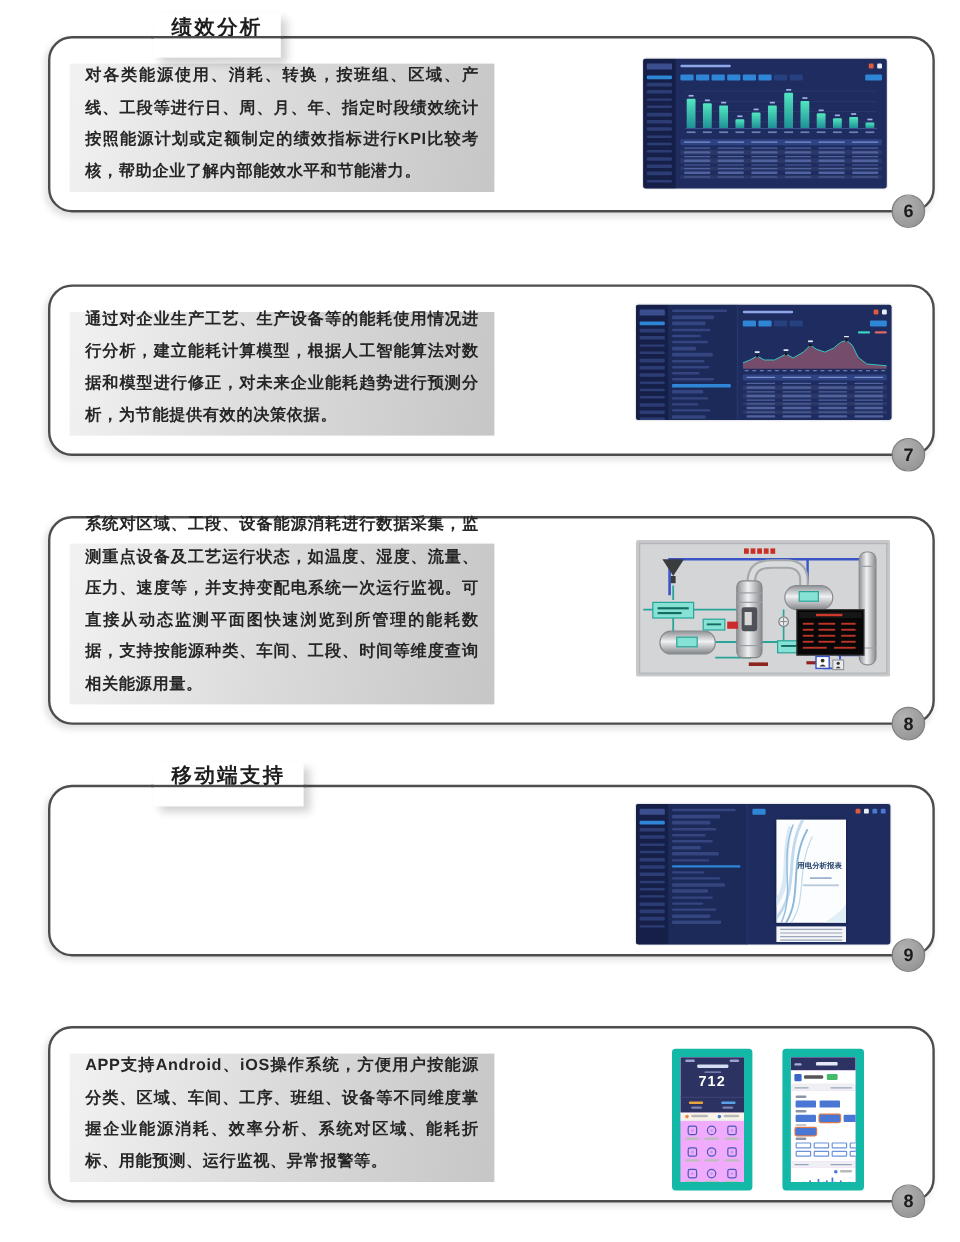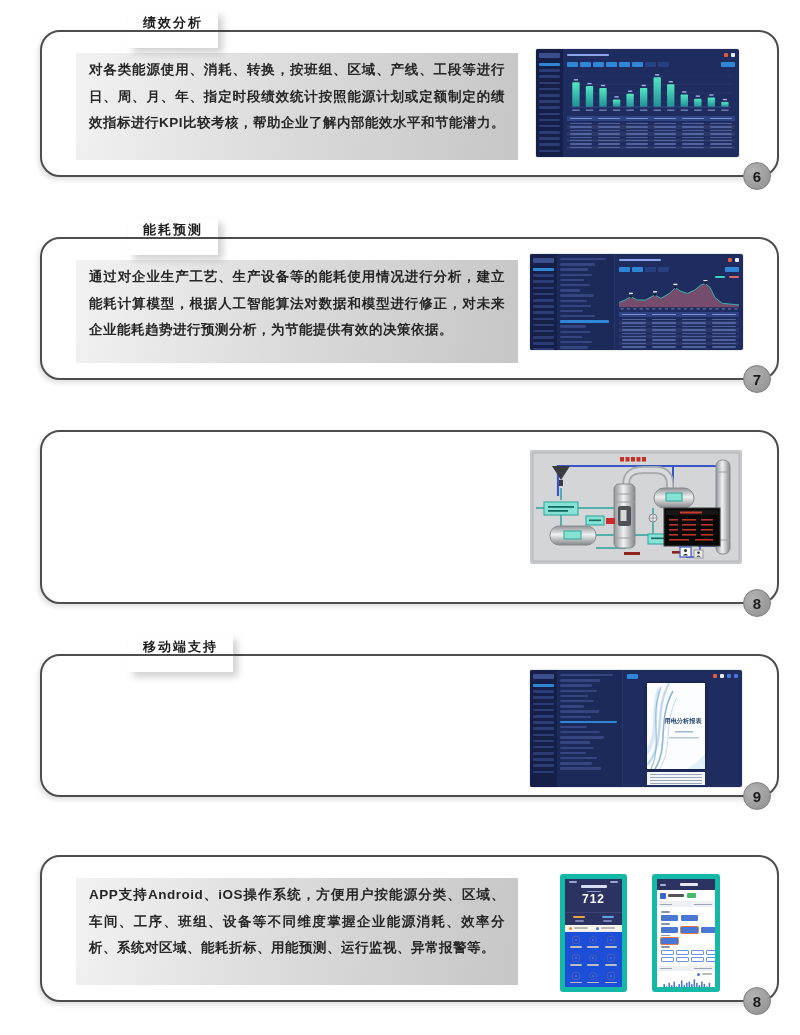--- a/index.html
+++ b/index.html
@@ -10,23 +10,23 @@
   
   .feature{position:absolute;left:40px;width:739px;border:2px solid #4d4d4d;border-radius:20px;background:#fff;box-shadow:-2px 3px 5px rgba(0,0,0,.12)}
   .f1{top:30px;height:147px}
   .f2{top:237px;height:143px}
   .f3{top:430px;height:174px}
   .f4{top:654px;height:143px}
   .f5{top:855px;height:147px}
 
   .tab{position:absolute;top:-21px;left:86px;height:37px;background:#fff;padding:0 15px;box-shadow:5px 5px 7px rgba(0,0,0,.18);z-index:3}
   .tab::after{content:"";position:absolute;left:-2px;right:-2px;top:19px;height:2px;background:#4d4d4d}
-  .tab-label{display:block;line-height:23px;font-size:13px;font-weight:bold;color:#1d1d1d;letter-spacing:2px;white-space:nowrap}
-
-  .desc{position:absolute;left:34px;width:442px;top:21px;bottom:15px;background:linear-gradient(100deg,#f2f2f2 0%,#dcdcdc 45%,#c6c6c6 100%);display:flex;align-items:flex-start;padding:4px 13px}
+  .tab-label{display:block;line-height:23px;font-size:17px;font-weight:bold;color:#1d1d1d;letter-spacing:2px;white-space:nowrap}
+
+  .desc{position:absolute;left:16px;width:354px;top:21px;bottom:15px;background:linear-gradient(100deg,#f2f2f2 0%,#dcdcdc 45%,#c6c6c6 100%);display:flex;align-items:flex-end;padding:4px 13px}
   .desc p{width:100%;font-size:13.5px;line-height:26.5px;letter-spacing:.5px;color:#262626;font-weight:600;text-align:justify}
 
   .badge{position:absolute;right:6px;bottom:-15px;width:28px;height:28px;border-radius:50%;background:radial-gradient(circle at 35% 32%,#b3b3b3,#8e8e8e);border:1px solid #7f7f7f;color:#1b1b1b;font-size:15px;font-weight:bold;display:flex;align-items:center;justify-content:center;z-index:4}
 
   
   .thumb{position:absolute;overflow:hidden;border-radius:2px;box-shadow:0 0 0 1px rgba(0,0,0,.08)}
   .dash{background:#1e2c5f;display:flex}
   .f1 .thumb{left:494px;top:17px;width:203px;height:108px}
   .f2 .thumb{left:488px;top:15px;width:213px;height:96px}
   .f3 .thumb{left:488px;top:18px;width:212px;height:114px;box-shadow:none}
@@ -66,21 +66,21 @@
   .mtd{flex:1;height:1.5px;margin:auto 3px;background:#50639f;border-radius:1px}
 
   
   .repmain{padding:3px 4px}
   .cover{position:absolute;left:24px;top:13px;width:58px;height:86px;background:#fcfdfe;box-shadow:0 0 3px rgba(0,0,0,.45)}
   .cover svg{display:block;width:58px;height:86px}
   .covfoot{position:absolute;left:24px;top:102px;width:58px;height:13px;background:#f4f5f7;padding:2px 3px}
   .covfoot i{display:block;height:1.4px;background:#9aa7bd;margin-bottom:1.6px;border-radius:1px}
 
   
-  .phone{position:absolute;background:#1d4ed8;border:5px solid #14b8a6;border-radius:3px;overflow:hidden}
+  .phone{position:absolute;background:#f0abfc;border:7px solid #14b8a6;border-radius:3px;overflow:hidden}
   .f5 .phoneL{left:518px;top:17px;width:67px;height:118px}
   .f5 .phoneR{left:610px;top:17px;width:68px;height:118px}
   .ph-head{height:46px;background:#2c3261;position:relative}
   .ph-status{display:flex;justify-content:space-between;padding:2px 4px 0}
   .ph-status i{display:block;width:8px;height:2px;background:#9aa2cf;border-radius:1px}
   .ph-title{width:26px;height:2.6px;background:#d6dcf2;border-radius:1px;margin:2px auto 0}
   .ph-sub{width:14px;height:1.8px;background:#8a93c4;border-radius:1px;margin:3px auto 1px}
   .ph-big{text-align:center;color:#fff;font-size:12px;font-weight:bold;line-height:13px;letter-spacing:1px}
   .ph-stats{position:absolute;left:0;right:0;bottom:0;height:13px;display:flex;border-top:1px solid #3a4175}
   .ph-stat{flex:1;display:flex;flex-direction:column;align-items:center;justify-content:center;gap:1.5px}
@@ -291,23 +291,20 @@
               <div class="mtd"></div>
               <div class="mtd"></div>
             </div>
           </div>
       </div>
     </div>
     <div class="badge">6</div>
   </section>
 
   <section class="feature f2">
-    <div class="tab">
-      <span class="tab-label">能耗预测</span>
-    </div>
     <div class="desc">
       <p>通过对企业生产工艺、生产设备等的能耗使用情况进行分析，建立能耗计算模型，根据人工智能算法对数据和模型进行修正，对未来企业能耗趋势进行预测分析，为节能提供有效的决策依据。</p>
     </div>
     <div class="thumb dash">
       <div class="side">
           <div class="logo"></div>
           <div class="srow on"></div>
           <div class="srow"></div>
           <div class="srow"></div>
           <div class="srow"></div>
@@ -452,20 +449,23 @@
               <div class="mtd"></div>
               <div class="mtd"></div>
             </div>
           </div>
       </div>
     </div>
     <div class="badge">7</div>
   </section>
 
   <section class="feature f3">
+    <div class="desc">
+      <p>系统对区域、工段、设备能源消耗进行数据采集，监测重点设备及工艺运行状态，如温度、湿度、流量、压力、速度等，并支持变配电系统一次运行监视。可直接从动态监测平面图快速浏览到所管理的能耗数据，支持按能源种类、车间、工段、时间等维度查询相关能源用量。</p>
+    </div>
     <div class="thumb">
       <svg viewBox="0 0 212 114" width="212" height="114">
         <defs>
           <linearGradient id="gm" x1="0" y1="0" x2="1" y2="0">
             <stop offset="0" stop-color="#8f9296"></stop>
               <stop offset="0.45" stop-color="#f0f1f2"></stop>
               <stop offset="1" stop-color="#85888c"></stop>
           </linearGradient>
           <linearGradient id="gmv" x1="0" y1="0" x2="0" y2="1">
             <stop offset="0" stop-color="#909397"></stop>

